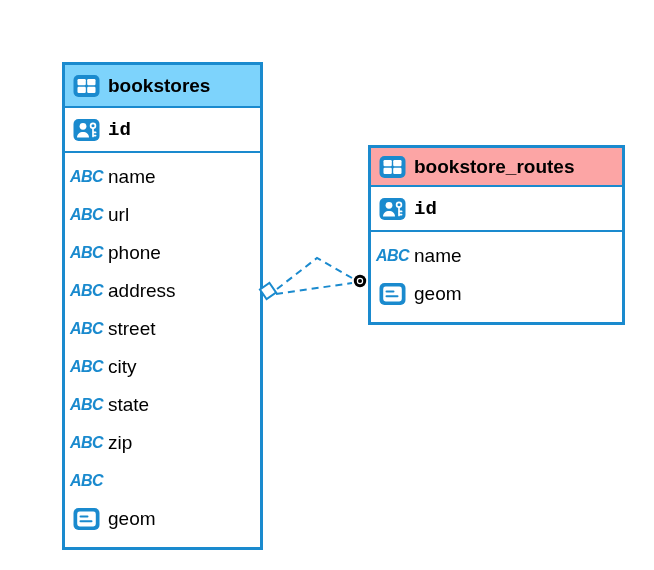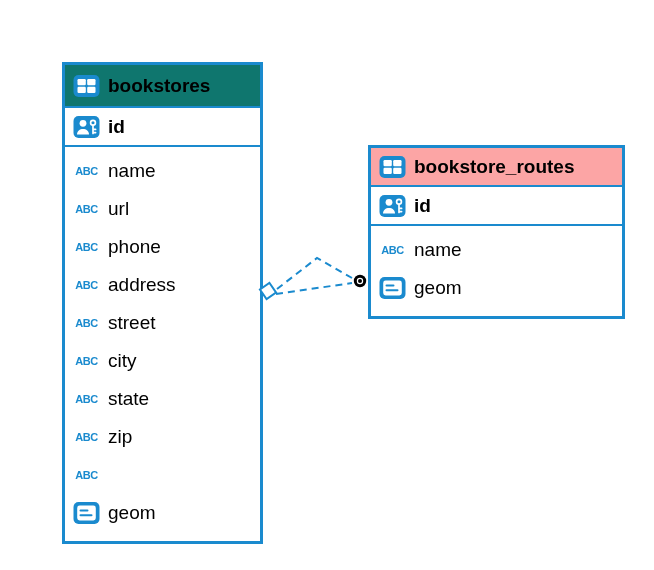--- a/index.html
+++ b/index.html
@@ -24,52 +24,54 @@
   .table-header {
     display: flex;
     align-items: center;
     gap: 8px;
     padding: 0 8px;
     border-bottom: 2px solid #1a8ace;
     font-weight: 700;
     font-size: 19px;
     white-space: nowrap;
   }
-  #table-bookstores .table-header { background: #0f766e; height: 43px; }
+  #table-bookstores .table-header { background: #7dd3fc; height: 43px; }
   #table-bookstore-routes .table-header { background: #fca5a5; height: 39px; }
 
   .row {
     display: flex;
     align-items: center;
     gap: 8px;
     padding: 0 8px;
     height: 38px;
     font-size: 19px;
     white-space: nowrap;
   }
   .row.pk {
-    height: 39px;
+    height: 45px;
     border-bottom: 2px solid #1a8ace;
     font-weight: 700;
+    font-family: Liberation Mono, monospace;
   }
   .rows { padding: 5px 0 9px; }
 
   .icon {
     flex: 0 0 27px;
     width: 27px;
     height: 24px;
     display: flex;
     align-items: center;
     justify-content: center;
   }
   .abc {
     color: #1a8ace;
     font-weight: 800;
-    font-size: 11px;
+    font-size: 16px;
     letter-spacing: -0.5px;
+    font-style: italic;
   }
 
   .connections {
     position: absolute;
     left: 0; top: 0;
     width: 654px; height: 570px;
     pointer-events: none;
   }
   .rel-line {
     fill: none;

